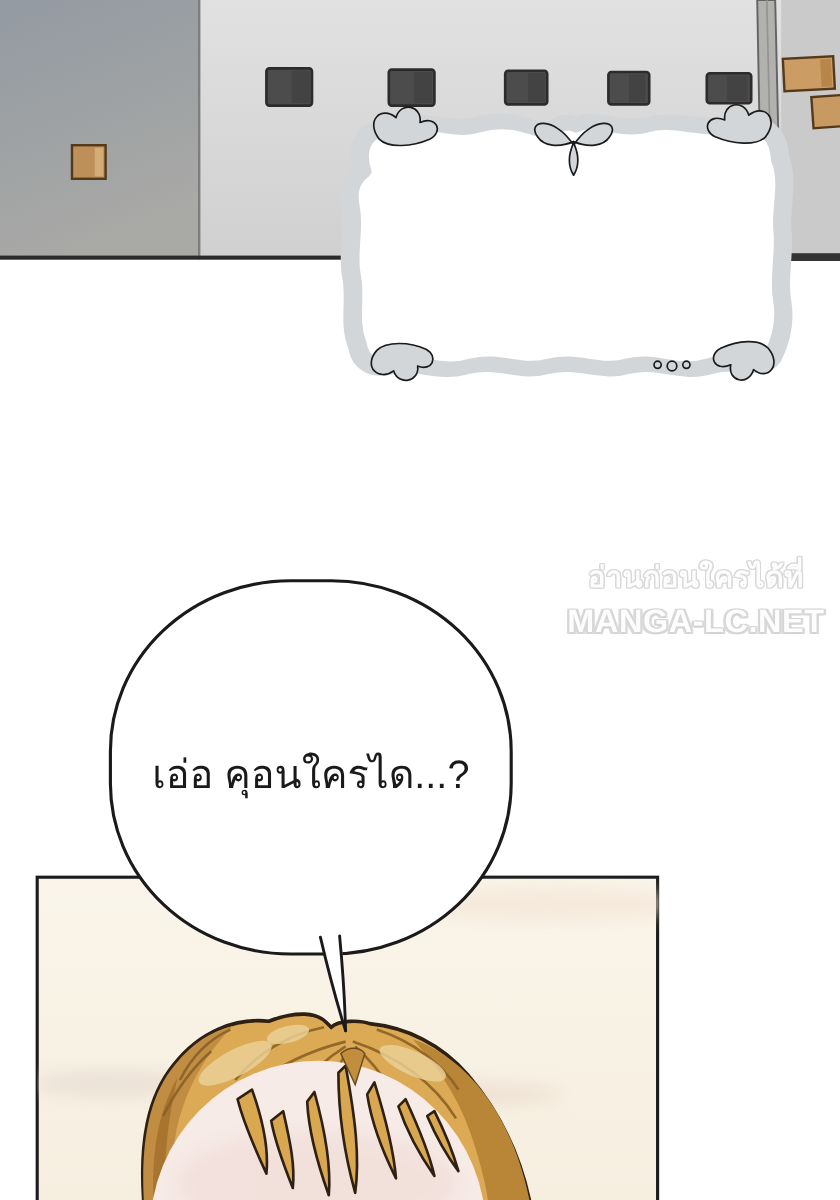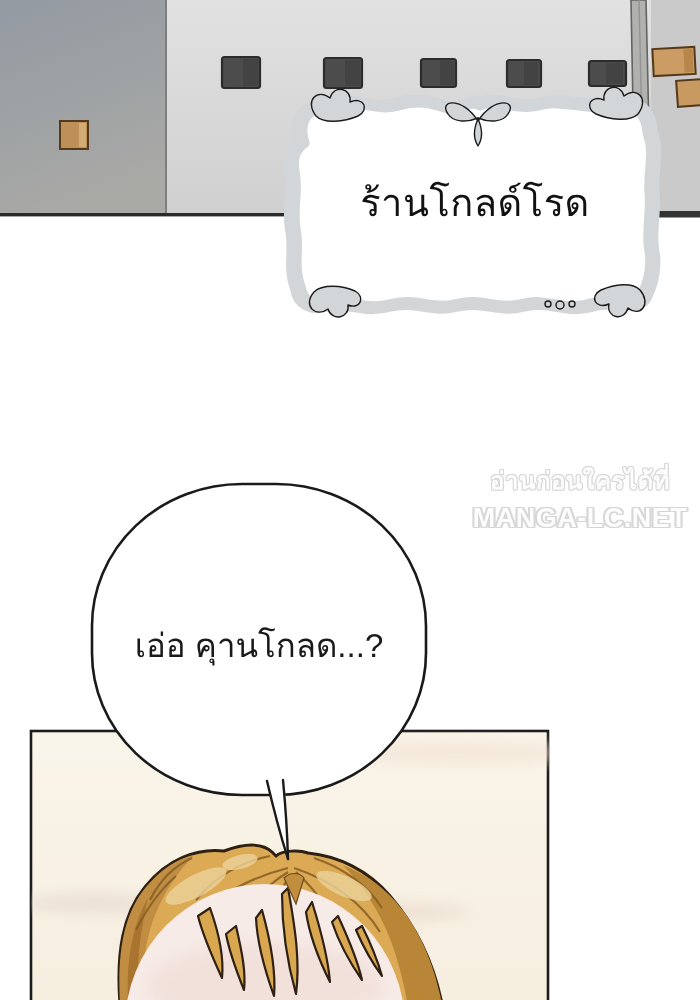--- a/index.html
+++ b/index.html
@@ -188,22 +188,21 @@
     </g>
 
     <g>
       <rect x="92" y="484" width="334" height="311" rx="150" ry="142" fill="#ffffff" stroke="#1a1a1a" stroke-width="2.6"></rect>
       <path d="M266,774 Q276,826 288,860 Q287,820 284,774 Z" fill="#ffffff"></path>
       <path d="M267,781 Q277,824 288,859" fill="none" stroke="#1a1a1a" stroke-width="2.4" stroke-linecap="round"></path>
       <path d="M283,780 Q287,822 288,859" fill="none" stroke="#1a1a1a" stroke-width="2.4" stroke-linecap="round"></path>
     </g>
   </svg>
 
-  <div class="txt sign-text">ร้านโกลด์โรด</div>
 
   <div class="watermark">
     <div class="wm1">อ่านก่อนใครได้ที่</div>
     <div class="wm2">MANGA-LC.NET</div>
   </div>
 
-  <div class="txt bubble-text">เอ่อ คุานโกลด...?</div>
+  <div class="txt bubble-text">เอ่อ คุอนใครได...?</div>
 
 </div>
 
 </body></html>

